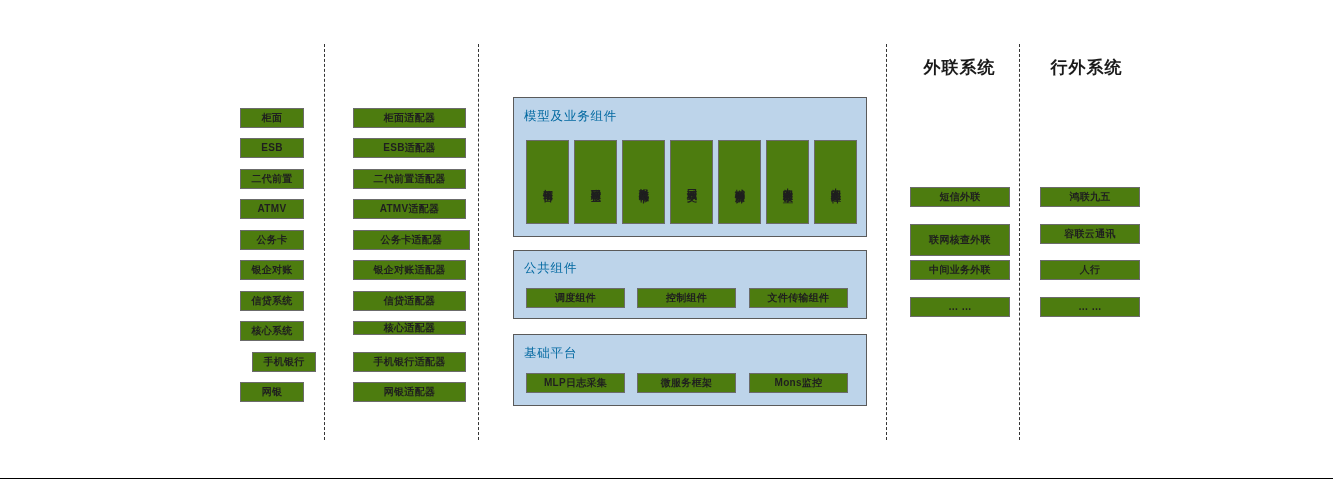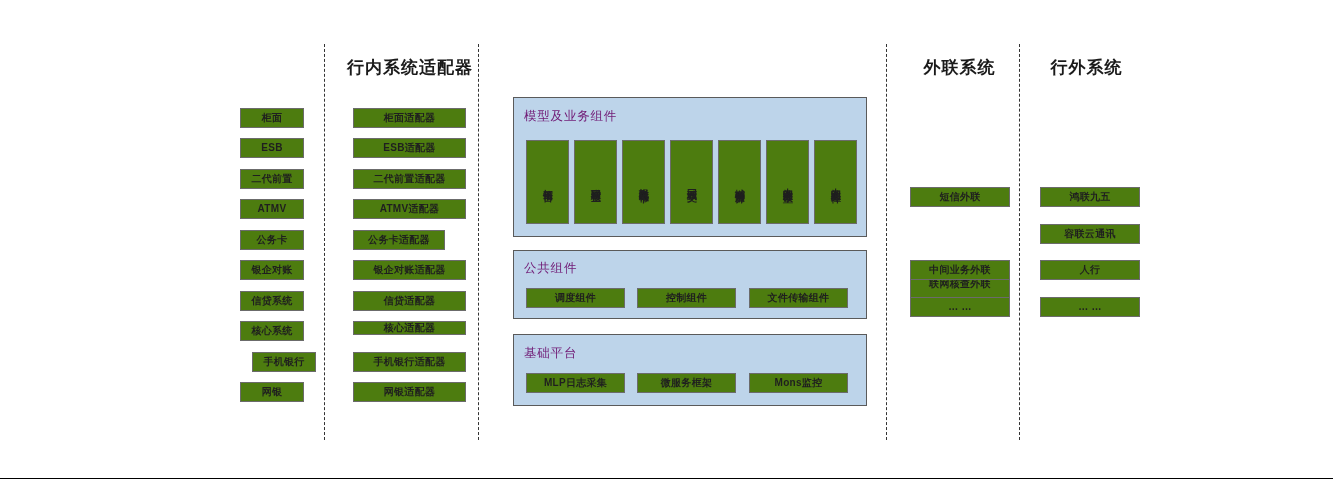--- a/index.html
+++ b/index.html
@@ -66,42 +66,41 @@
   
   .panel {
     position: absolute;
     box-sizing: border-box;
     background: #bdd4ea;
     border: 1px solid #5a5a5a;
   }
   .panel-label {
     position: absolute;
     font-size: 12.5px;
-    color: #701a75;
+    color: #0369a1;
     letter-spacing: 0.8px;
     white-space: nowrap;
     font-family: Liberation Serif, serif;
   }
 
   
   .bottom-rule {
     position: absolute;
     left: 0;
     width: 1333px;
     height: 0;
     border-top: 1.6px solid #000000;
   }
 </style>
 </head>
 <body>
 
 <div id="canvas">
 
 
-  <div class="col-title" style="left:345px; top:56px; width:130px;">行内系统适配器</div>
 
   <div class="col-title" style="left:513px; top:56px; width:354px;margin-top:44px;">微服务平台</div>
 
   <div class="col-title" style="left:896px; top:56px; width:127px;">外联系统</div>
 
   <div class="col-title" style="left:1023px; top:56px; width:127px;">行外系统</div>
 
   <div class="vsep" style="left:324px; top:44px; height:396px;"></div>
   <div class="vsep" style="left:478px; top:44px; height:396px;"></div>
   <div class="vsep" style="left:886px; top:44px; height:396px;"></div>
@@ -115,21 +114,21 @@
   <div class="node" style="left:240px; top:260px; width:64px; height:20px;">银企对账</div>
   <div class="node" style="left:240px; top:291px; width:64px; height:20px;">信贷系统</div>
   <div class="node" style="left:240px; top:321px; width:64px; height:20px;">核心系统</div>
   <div class="node" style="left:252px; top:352px; width:64px; height:20px;">手机银行</div>
   <div class="node" style="left:240px; top:382px; width:64px; height:20px;">网银</div>
 
   <div class="node" style="left:353px; top:108px; width:113px; height:20px;">柜面适配器</div>
   <div class="node" style="left:353px; top:138px; width:113px; height:20px;">ESB适配器</div>
   <div class="node" style="left:353px; top:169px; width:113px; height:20px;">二代前置适配器</div>
   <div class="node" style="left:353px; top:199px; width:113px; height:20px;">ATMV适配器</div>
-  <div class="node" style="left:353px; top:230px; width:92px; height:20px;">公务卡适配器</div>
+  <div class="node" style="left:353px; top:230px; width:117px; height:20px;">公务卡适配器</div>
   <div class="node" style="left:353px; top:260px; width:113px; height:20px;">银企对账适配器</div>
   <div class="node" style="left:353px; top:291px; width:113px; height:20px;">信贷适配器</div>
   <div class="node" style="left:353px; top:321px; width:113px; height:14px;">核心适配器</div>
   <div class="node" style="left:353px; top:352px; width:113px; height:20px;">手机银行适配器</div>
   <div class="node" style="left:353px; top:382px; width:113px; height:20px;">网银适配器</div>
 
   <div class="panel" style="left:513px; top:97px; width:354px; height:140px;"></div>
   <div class="panel-label" style="left:524px; top:108px;">模型及业务组件</div>
 
   <div class="node vert" style="left:526px; top:140px; width:43px; height:84px;">短信平台</div>
@@ -148,21 +147,21 @@
   <div class="node" style="left:749px; top:288px; width:99px; height:20px;">文件传输组件</div>
 
   <div class="panel" style="left:513px; top:334px; width:354px; height:72px;"></div>
   <div class="panel-label" style="left:524px; top:345px;">基础平台</div>
 
   <div class="node" style="left:526px; top:373px; width:99px; height:20px;">MLP日志采集</div>
   <div class="node" style="left:637px; top:373px; width:99px; height:20px;">微服务框架</div>
   <div class="node" style="left:749px; top:373px; width:99px; height:20px;">Mons监控</div>
 
   <div class="node" style="left:910px; top:187px; width:100px; height:20px;">短信外联</div>
-  <div class="node" style="left:910px; top:224px; width:100px; height:32px;margin-top:44px;">联网核查外联</div>
+  <div class="node" style="left:910px; top:224px; width:100px; height:32px;">联网核查外联</div>
   <div class="node" style="left:910px; top:260px; width:100px; height:20px;">中间业务外联</div>
   <div class="node" style="left:910px; top:297px; width:100px; height:20px;">… …</div>
 
   <div class="node" style="left:1040px; top:187px; width:100px; height:20px;">鸿联九五</div>
   <div class="node" style="left:1040px; top:224px; width:100px; height:20px;">容联云通讯</div>
   <div class="node" style="left:1040px; top:260px; width:100px; height:20px;">人行</div>
   <div class="node" style="left:1040px; top:297px; width:100px; height:20px;">… …</div>
 
   <div class="bottom-rule" style="top:478px;"></div>
 

